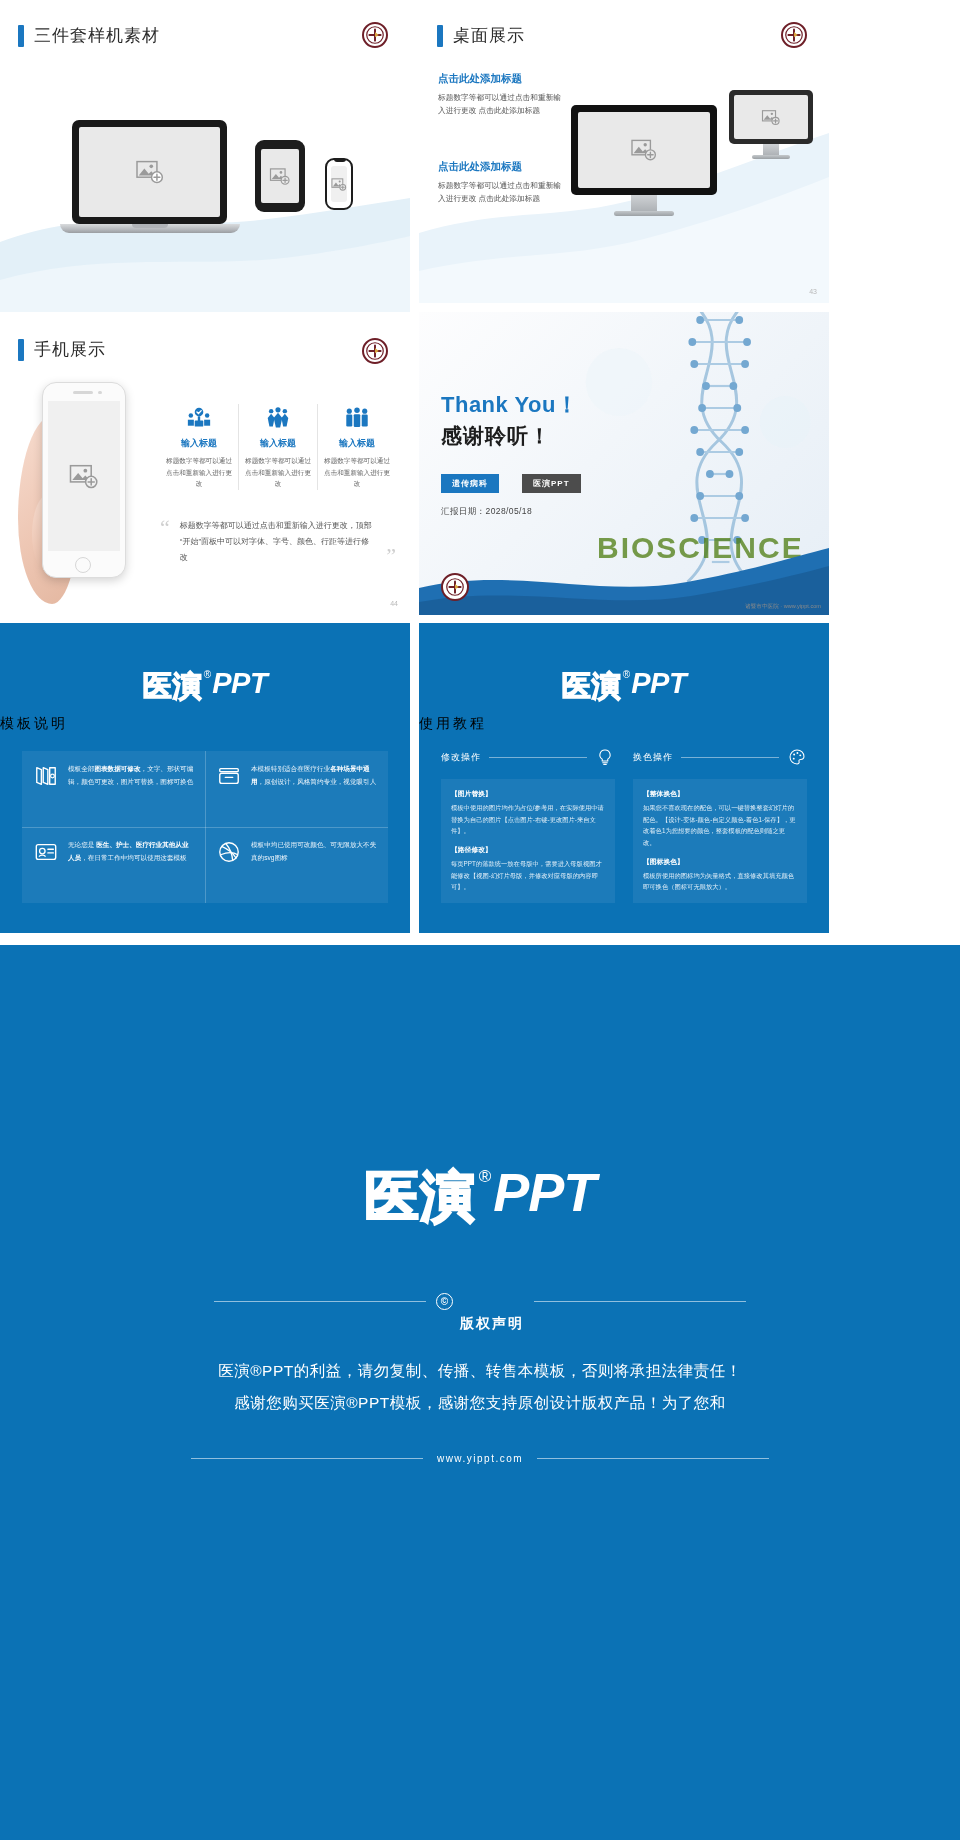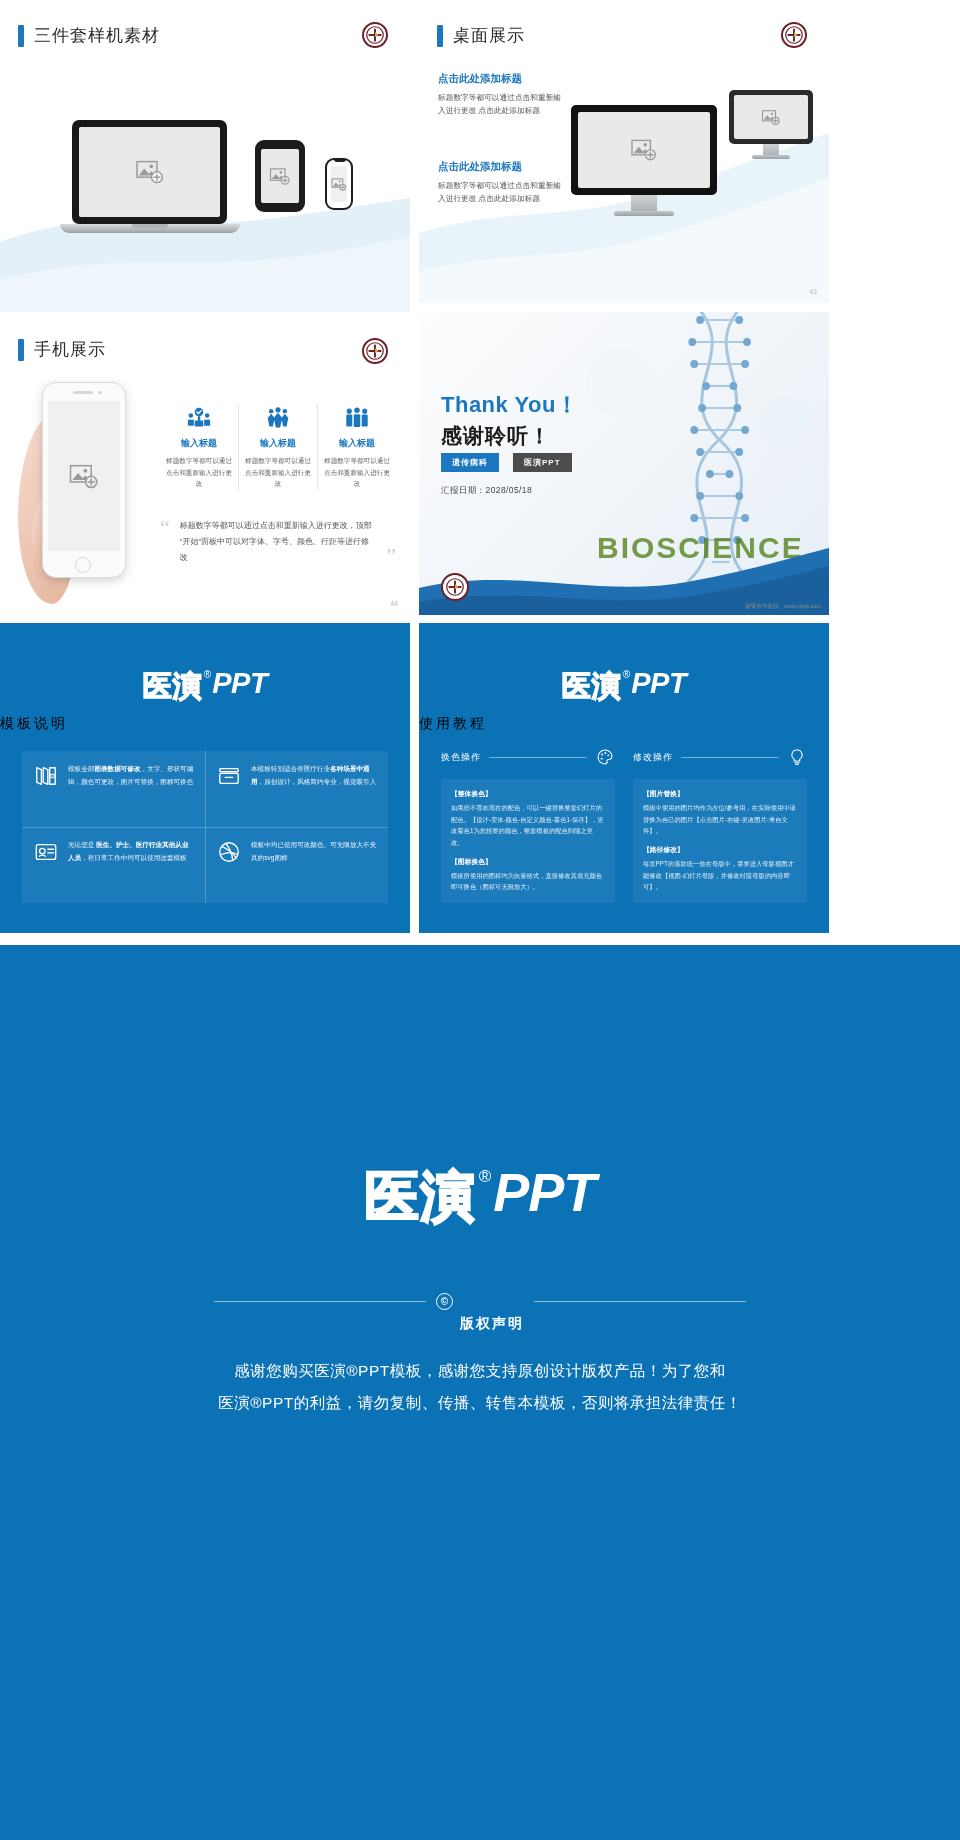--- a/index.html
+++ b/index.html
@@ -83,21 +83,21 @@
   .q-mark.right{align-self:flex-end;}
   .q-text{font-size:8px;color:#555;line-height:2;flex:1;}
 
   
   .ty{position:absolute;inset:0;background:linear-gradient(135deg,#fdfdfe 0%,#f2f6fa 45%,#e6eef6 100%);}
   .dna{position:absolute;right:0;top:0;width:62%;height:100%;opacity:.95;}
   .bio-word{position:absolute;font-size:30px;font-weight:bold;color:#4d7c0f;opacity:.75;
       letter-spacing:2px;font-family:"Liberation Sans",sans-serif;}
   .ty-en{font-size:22px;font-weight:bold;color:#1b77c0;letter-spacing:.5px;}
   .ty-cn{font-size:21px;font-weight:bold;color:#1d1d1d;letter-spacing:1px;margin-top:2px;}
-  .badges{display:flex;gap:14px;margin-top:3px;text-align:right;}
+  .badges{display:flex;gap:23px;margin-top:24px;text-align:right;}
   .badge{font-size:8px;font-weight:bold;color:#fff;padding:4px 11px;letter-spacing:1px;}
   .badge.b1{background:#1b77c0;}
   .badge.b2{background:#4c4c4c;}
   .ty-date{margin-top:13px;font-size:8.5px;color:#444;letter-spacing:.4px;}
   .ty-footer{position:absolute;right:8px;bottom:4px;font-size:5.6px;color:#8a8a8a;}
 
   
   .blue{background:#0b72b5;color:#fff;position:absolute;overflow:hidden;}
   .brand{display:flex;align-items:flex-start;justify-content:center;}
   .brand .cn{font-size:29px;font-weight:bold;letter-spacing:1px;
@@ -508,20 +508,44 @@
     <div class="brand" style="margin-top:44px;">
       <span class="cn">医演</span>
       <span class="reg">®</span>
       <span class="ppt">PPT</span>
     </div>
     <div class="brand-sub">使用教程</div>
 
     <div class="tut" style="left:22px;right:22px;top:124px;">
       <div class="tut-col">
         <div class="tut-head">
+          <span class="th">修改操作</span>
+          <span class="line"></span>
+          <span class="ti">
+            <svg width="18" height="18" viewBox="0 0 22 22">
+              <path d="M11 2.5 A6 6 0 0 1 14.4 13.6 L14.4 16 L7.6 16 L7.6 13.6 A6 6 0 0 1 11 2.5 Z" fill="none" stroke="#fff" stroke-width="1.3"></path>
+              <line x1="8.2" y1="18" x2="13.8" y2="18" stroke="#fff" stroke-width="1.3" stroke-linecap="round"></line>
+              <line x1="9.4" y1="20" x2="12.6" y2="20" stroke="#fff" stroke-width="1.3" stroke-linecap="round"></line>
+            </svg>
+          </span>
+        </div>
+        <div class="tut-box">
+          <div class="tut-item">
+            <div class="t">【图片替换】</div>
+            <div class="d">模板中使用的图片均作为占位/参考用，在实际使用中请替换为自己的图片【点击图片-右键-更改图片-来自文件】。</div>
+          </div>
+          <div class="tut-item">
+            <div class="t">【路径修改】</div>
+            <div class="d">每页PPT的落款统一放在母版中，需要进入母版视图才能修改【视图-幻灯片母版，并修改对应母版的内容即可】。</div>
+          </div>
+        </div>
+      </div>
+
+      <div class="tut-col">
+        <div class="tut-head">
           <span class="th">换色操作</span>
           <span class="line"></span>
           <span class="ti">
             <svg width="18" height="18" viewBox="0 0 22 22">
               <path d="M11 2.5 C16 2.5 19.5 6 19.5 10.5 C19.5 13.5 17 14 15.5 14 C14 14 13 15 13.5 16.5 C14 18 13 19.5 11 19.5 C6.2 19.5 2.5 15.8 2.5 11 C2.5 6.2 6.2 2.5 11 2.5 Z" fill="none" stroke="#fff" stroke-width="1.3"></path>
               <circle cx="7.5" cy="8" r="1.2" fill="#fff"></circle>
               <circle cx="11.5" cy="6" r="1.2" fill="#fff"></circle>
               <circle cx="15" cy="9" r="1.2" fill="#fff"></circle>
               <circle cx="7" cy="13" r="1.2" fill="#fff"></circle>
             </svg>
@@ -531,44 +555,20 @@
           <div class="tut-item">
             <div class="t">【整体换色】</div>
             <div class="d">如果您不喜欢现在的配色，可以一键替换整套幻灯片的配色。【设计-变体-颜色-自定义颜色-着色1-保存】，更改着色1为您想要的颜色，整套模板的配色则随之更改。</div>
           </div>
           <div class="tut-item">
             <div class="t">【图标换色】</div>
             <div class="d">模板所使用的图标均为矢量格式，直接修改其填充颜色即可换色（图标可无限放大）。</div>
           </div>
         </div>
       </div>
-
-      <div class="tut-col">
-        <div class="tut-head">
-          <span class="th">修改操作</span>
-          <span class="line"></span>
-          <span class="ti">
-            <svg width="18" height="18" viewBox="0 0 22 22">
-              <path d="M11 2.5 A6 6 0 0 1 14.4 13.6 L14.4 16 L7.6 16 L7.6 13.6 A6 6 0 0 1 11 2.5 Z" fill="none" stroke="#fff" stroke-width="1.3"></path>
-              <line x1="8.2" y1="18" x2="13.8" y2="18" stroke="#fff" stroke-width="1.3" stroke-linecap="round"></line>
-              <line x1="9.4" y1="20" x2="12.6" y2="20" stroke="#fff" stroke-width="1.3" stroke-linecap="round"></line>
-            </svg>
-          </span>
-        </div>
-        <div class="tut-box">
-          <div class="tut-item">
-            <div class="t">【图片替换】</div>
-            <div class="d">模板中使用的图片均作为占位/参考用，在实际使用中请替换为自己的图片【点击图片-右键-更改图片-来自文件】。</div>
-          </div>
-          <div class="tut-item">
-            <div class="t">【路径修改】</div>
-            <div class="d">每页PPT的落款统一放在母版中，需要进入母版视图才能修改【视图-幻灯片母版，并修改对应母版的内容即可】。</div>
-          </div>
-        </div>
-      </div>
     </div>
   </div>
 
   <div class="gap" style="top:933px;height:12px;"></div>
 
   <div class="final" style="top:945px;height:895px;">
     <div class="final-brand" style="padding-top:216px;">
       <span class="cn">医演</span>
       <span class="reg">®</span>
       <span class="ppt">PPT</span>
@@ -577,19 +577,24 @@
     <div class="cp-row">
       <span class="ln"></span>
       <span class="cpb">
         <span class="cpc">©</span>
         <span class="cpt">版权声明</span>
       </span>
       <span class="ln"></span>
     </div>
 
     <div class="cp-text">
+      <div>医演®PPT的利益，请勿复制、传播、转售本模板，否则将承担法律责任！</div>
       <div>感谢您购买医演®PPT模板，感谢您支持原创设计版权产品！为了您和</div>
-      <div>医演®PPT的利益，请勿复制、传播、转售本模板，否则将承担法律责任！</div>
-    </div>
-
+    </div>
+
+    <div class="cp-bottom">
+      <span class="ln"></span>
+      <span class="url">www.yippt.com</span>
+      <span class="ln"></span>
+    </div>
   </div>
 
 </div>
 
 </body></html>

